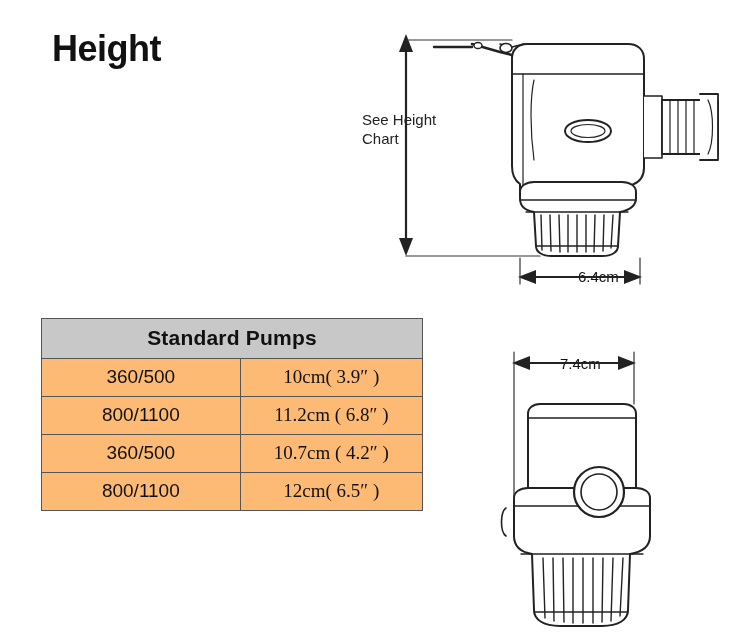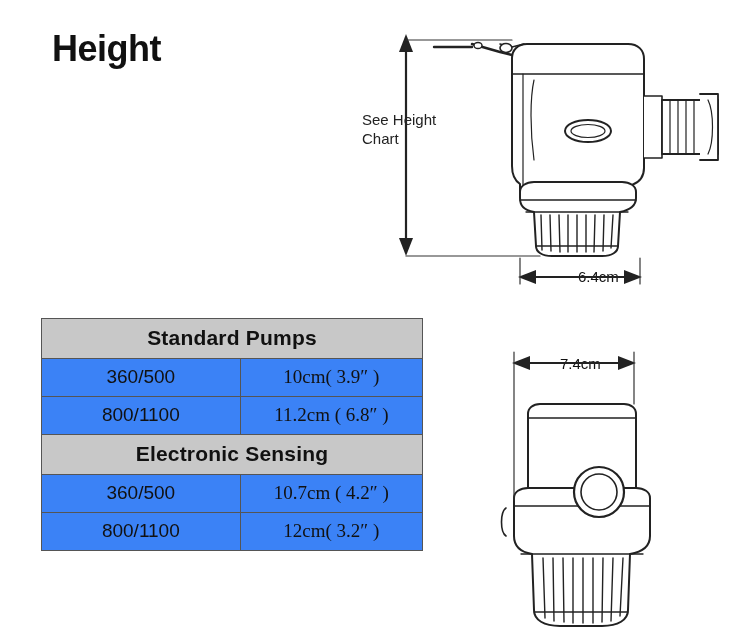--- a/index.html
+++ b/index.html
@@ -63,21 +63,21 @@
     height: 638px;
   }
 
   
   #spec-table {
     position: absolute;
     left: 41px;
     top: 318px;
     width: 382px;
     border-collapse: collapse;
-    background: #3b82f6;
+    background: #fdba74;
   }
   #spec-table td {
     border: 1px solid #555555;
     font-size: 19px;
     color: #111111;
     text-align: center;
     padding: 7px 4px 8px 4px;
   }
   #spec-table td.section {
     background: #c8c8c8;
@@ -250,26 +250,23 @@
       </tr>
       <tr>
         <td class="model">360/500</td>
         <td class="value">10cm( 3.9″ )</td>
       </tr>
       <tr>
         <td class="model">800/1100</td>
         <td class="value">11.2cm ( 6.8″ )</td>
       </tr>
       <tr>
-        <td class="section" colspan="2">Electronic Sensing</td>
-      </tr>
-      <tr>
         <td class="model">360/500</td>
         <td class="value">10.7cm ( 4.2″ )</td>
       </tr>
       <tr>
         <td class="model">800/1100</td>
-        <td class="value">12cm( 3.2″ )</td>
+        <td class="value">12cm( 6.5″ )</td>
       </tr>
     </tbody>
   </table>
 
 </div>
 
 </body></html>

